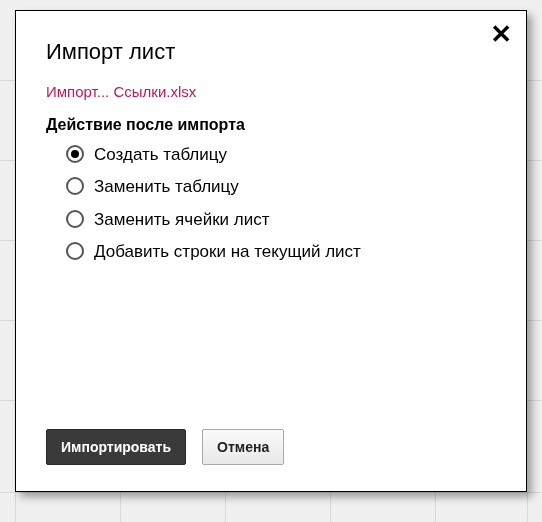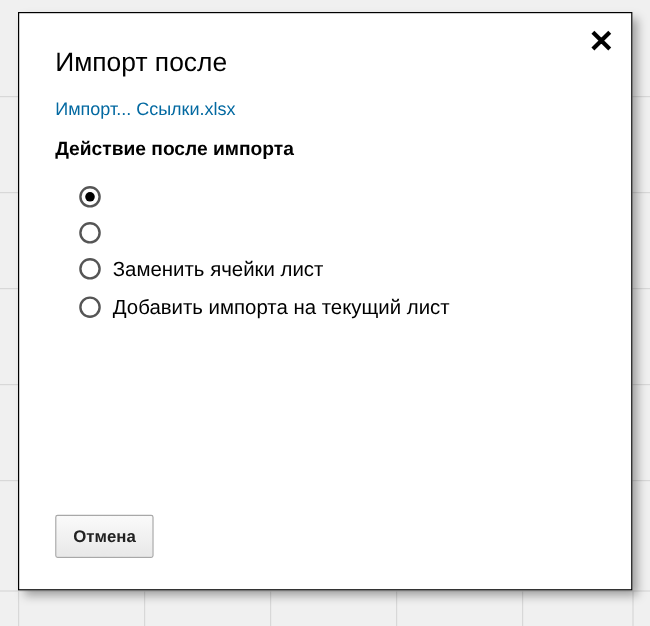--- a/index.html
+++ b/index.html
@@ -35,27 +35,27 @@
     cursor: pointer;
   }
   .title {
     font-size: 22px;
     font-weight: 400;
     margin: 6px 0 18px 2px;
     color: #000;
   }
   .subtitle {
     font-size: 15px;
-    color: #0369a1;
+    color: #be185d;
     margin: 0 0 16px 2px;
   }
   .section-label {
     font-size: 16px;
     font-weight: bold;
-    margin: 0 0 20px 2px;
+    margin: 0 0 10px 2px;
     color: #000;
   }
   .options {
     padding-left: 22px;
     display: flex;
     flex-direction: column;
     gap: 11px;
   }
   .option {
     display: flex;
@@ -127,40 +127,43 @@
 <div class="grid-line gl-v" style="left:120px"></div>
 <div class="grid-line gl-v" style="left:225px"></div>
 <div class="grid-line gl-v" style="left:330px"></div>
 <div class="grid-line gl-v" style="left:435px"></div>
 <div class="grid-line gl-v" style="left:527px"></div>
 
 <div class="dialog">
 
   <div class="close">✕</div>
 
-  <h1 class="title">Импорт после</h1>
+  <h1 class="title">Импорт лист</h1>
 
   <div class="subtitle">Импорт... Ссылки.xlsx</div>
 
   <div class="section-label">Действие после импорта</div>
 
   <div class="options">
     <div class="option">
       <span class="radio selected"></span>
+      <span class="option-label">Создать таблицу</span>
     </div>
     <div class="option">
       <span class="radio"></span>
+      <span class="option-label">Заменить таблицу</span>
     </div>
     <div class="option">
       <span class="radio"></span>
       <span class="option-label">Заменить ячейки лист</span>
     </div>
     <div class="option">
       <span class="radio"></span>
-      <span class="option-label">Добавить импорта на текущий лист</span>
+      <span class="option-label">Добавить строки на текущий лист</span>
     </div>
   </div>
 
   <div class="buttons">
+    <button class="btn btn-primary">Импортировать</button>
     <button class="btn btn-secondary">Отмена</button>
   </div>
 
 </div>
 
 </body></html>

